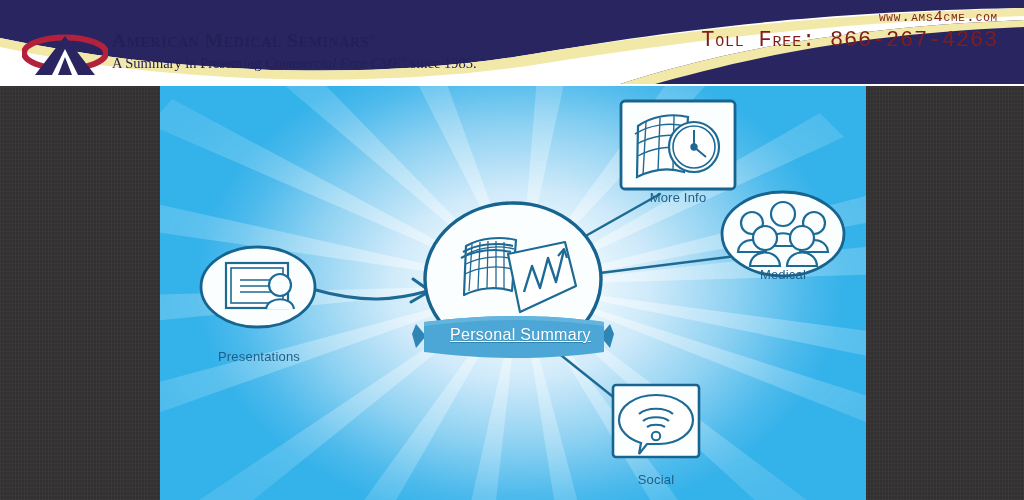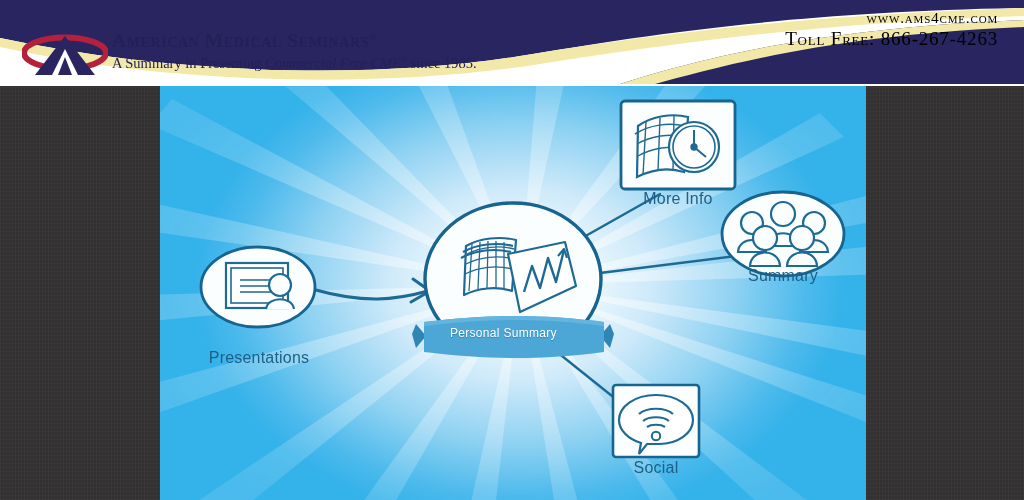--- a/index.html
+++ b/index.html
@@ -37,45 +37,46 @@
   .brand-title .sup { font-size:9px; vertical-align:super; letter-spacing:0; }
   .brand-tag {
     font-family:"Liberation Serif", serif;
     font-size:14.5px; color:#232058; margin-top:4px; white-space:nowrap;
   }
   .brand-tag i { font-style:italic; }
   .brand-tag .reg { font-size:8px; vertical-align:super; }
 
   .contact {
     position:absolute; right:26px; top:8px; text-align:right;
-    font-family:Liberation Serif, serif;
-    color:#000000; font-variant:small-caps; letter-spacing:.8px;
+    font-family:Liberation Mono, monospace;
+    color:#7f1d1d; font-variant:small-caps; letter-spacing:.8px;
     line-height:1.25; z-index:5;
   }
   .contact-line1 { font-size:15.5px; }
-  .contact-line2 { font-size:19px; }
+  .contact-line2 { font-size:22px; }
 
   
   #stage {
     position:absolute; left:160px; top:86px; width:706px; height:414px;
     overflow:hidden;
     background:
       radial-gradient(ellipse 46% 58% at 51% 48%, #ffffff 0%, #f2fbfe 16%, #cfeafa 40%, #8fd2f2 66%, #4dbaec 88%, #34b2ea 100%);
   }
   #rays { position:absolute; left:0; top:0; }
 
   .node-label {
     position:absolute; color:#1d5f87;
-    font-size:16px; letter-spacing:.2px; white-space:nowrap;
+    font-size:13px; letter-spacing:.2px; white-space:nowrap;
     text-align:center;
   }
   .ribbon-label {
     position:absolute; color:#ffffff;
-    font-size:12px; white-space:nowrap; letter-spacing:.3px;
+    font-size:16px; white-space:nowrap; letter-spacing:.3px;
     text-shadow:0 1px 1px rgba(0,60,90,.35);
+    text-decoration:underline;
   }
 </style>
 </head>
 <body>
 
 <div id="page">
 
   <div id="header">
 
     <svg id="header-svg" width="1024" height="86" viewBox="0 0 1024 86">
@@ -250,17 +251,17 @@
         </g>
       </g>
     </svg>
 
     <div class="ribbon-label" style="left:290px; top:240px;">Personal Summary</div>
 
     <div class="node-label" style="left:40px; top:243px; width:118px;margin-top:20px;">Presentations</div>
 
     <div class="node-label" style="left:459px; top:104px; width:118px;">More Info</div>
 
-    <div class="node-label" style="left:564px; top:181px; width:118px;">Summary</div>
-
-    <div class="node-label" style="left:437px; top:373px; width:118px;">Social</div>
+    <div class="node-label" style="left:564px; top:181px; width:118px;">Medical</div>
+
+    <div class="node-label" style="left:437px; top:386px; width:118px;">Social</div>
   </div>
 </div>
 
 </body></html>

